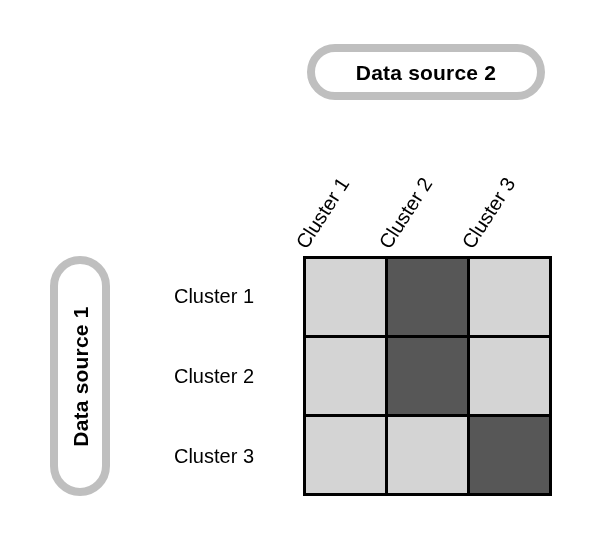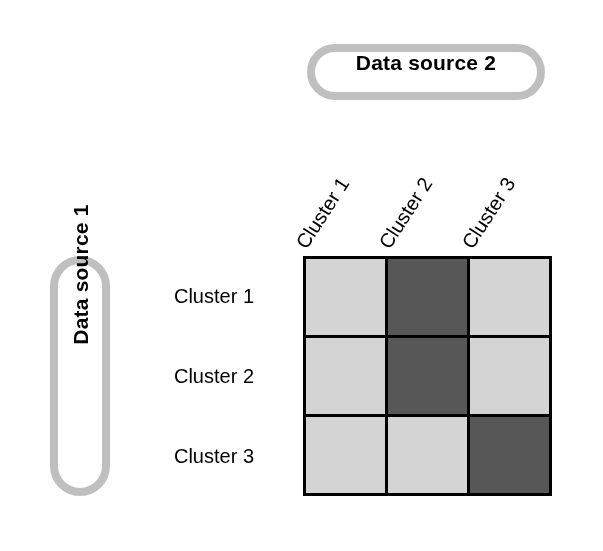--- a/index.html
+++ b/index.html
@@ -20,21 +20,21 @@
   }
 
   
   .pill {
     position: absolute;
     box-sizing: border-box;
     background: #ffffff;
     border: 8px solid #bfbfbf;
     border-radius: 999px;
     display: flex;
-    align-items: flex-start;
+    align-items: center;
     justify-content: center;
   }
   .pill-text {
     font-weight: bold;
     font-size: 21px;
     letter-spacing: 0.2px;
     color: #000000;
     white-space: nowrap;
     line-height: 1;
   }

